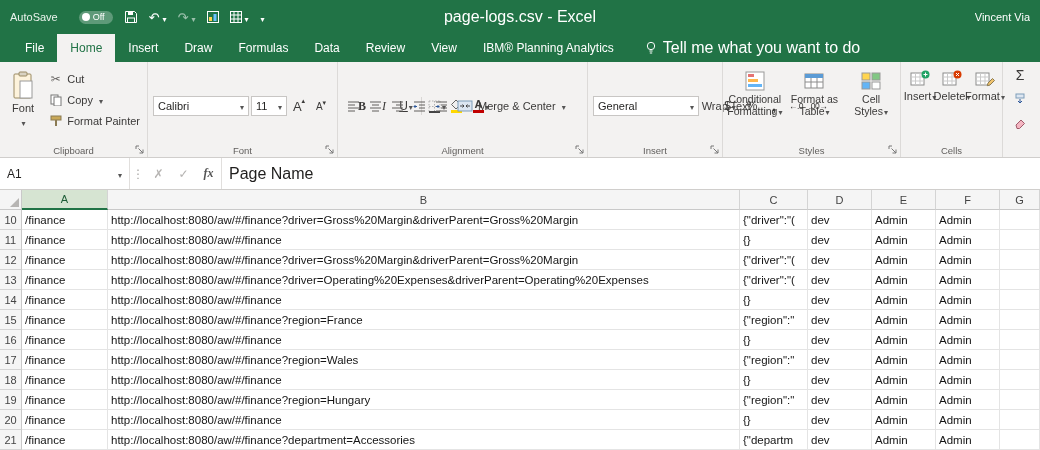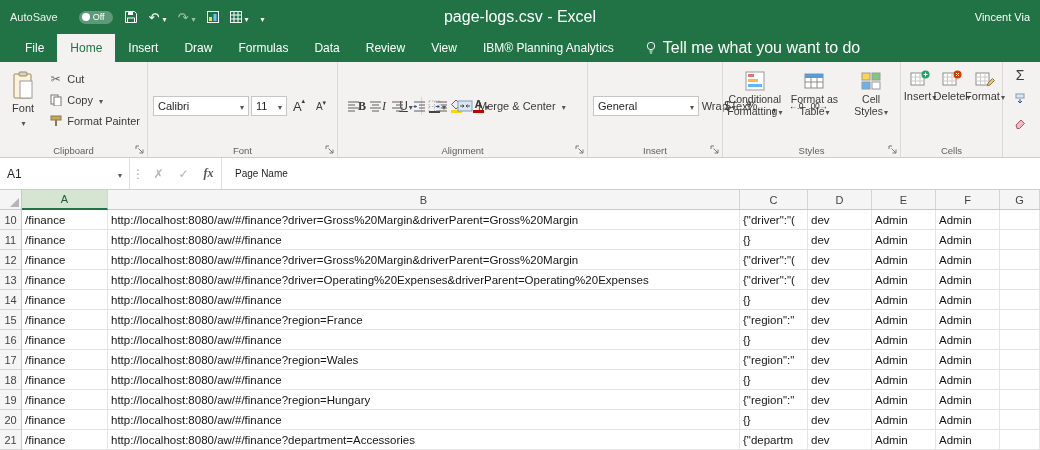--- a/index.html
+++ b/index.html
@@ -82,21 +82,21 @@
   .icon-A::before{content:"A";font-size:11px;font-weight:600}
   .fc-bar{width:11px;height:3px;background:#c00000;margin-top:1px}
   .fill-bar{width:11px;height:3px;background:#ffd800;margin-top:1px}
 
   
   .formulabar{height:32px;background:#fff;border-bottom:1px solid #d0cecc;display:flex;align-items:stretch}
   .namebox{width:130px;border-right:1px solid #e1dfdd;display:flex;align-items:center;justify-content:space-between;
            padding:0 7px;font-size:12px;color:#201f1e;cursor:default}
   .fb-sep{width:16px;display:flex;align-items:center;justify-content:center;font-size:12px}
   .fb-btn{width:25px;display:flex;align-items:center;justify-content:center;font-size:12px;cursor:default}
-  .fb-field{flex:1;border-left:1px solid #e1dfdd;display:flex;align-items:center;padding:0 13px;font-size:10px;color:#201f1e}
+  .fb-field{flex:1;border-left:1px solid #e1dfdd;display:flex;align-items:center;padding:0 7px;font-size:16px;color:#201f1e}
 
   
   .sheet{height:260px;display:grid;grid-template-columns:22px 86px 632px 68px 64px 64px 64px 1fr;
          grid-auto-rows:20px;background:#fff;overflow:hidden}
   .corner{background:#f5f5f5;border-right:1px solid #c9c9c9;border-bottom:1px solid #c9c9c9;position:relative}
   .corner::after{content:"";position:absolute;right:2px;bottom:2px;border-left:9px solid transparent;border-bottom:9px solid #b7b5b3}
   .colhead{background:#f5f5f5;border-right:1px solid #d4d4d4;border-bottom:1px solid #c9c9c9;display:flex;
            align-items:center;justify-content:center;font-size:11px;color:#444;cursor:default}
   .colhead.active{background:#d6e4d2;color:#1e5c37;border-bottom:2px solid #217346}
   .rowhead{background:#f5f5f5;border-right:1px solid #c9c9c9;border-bottom:1px solid #d4d4d4;display:flex;

